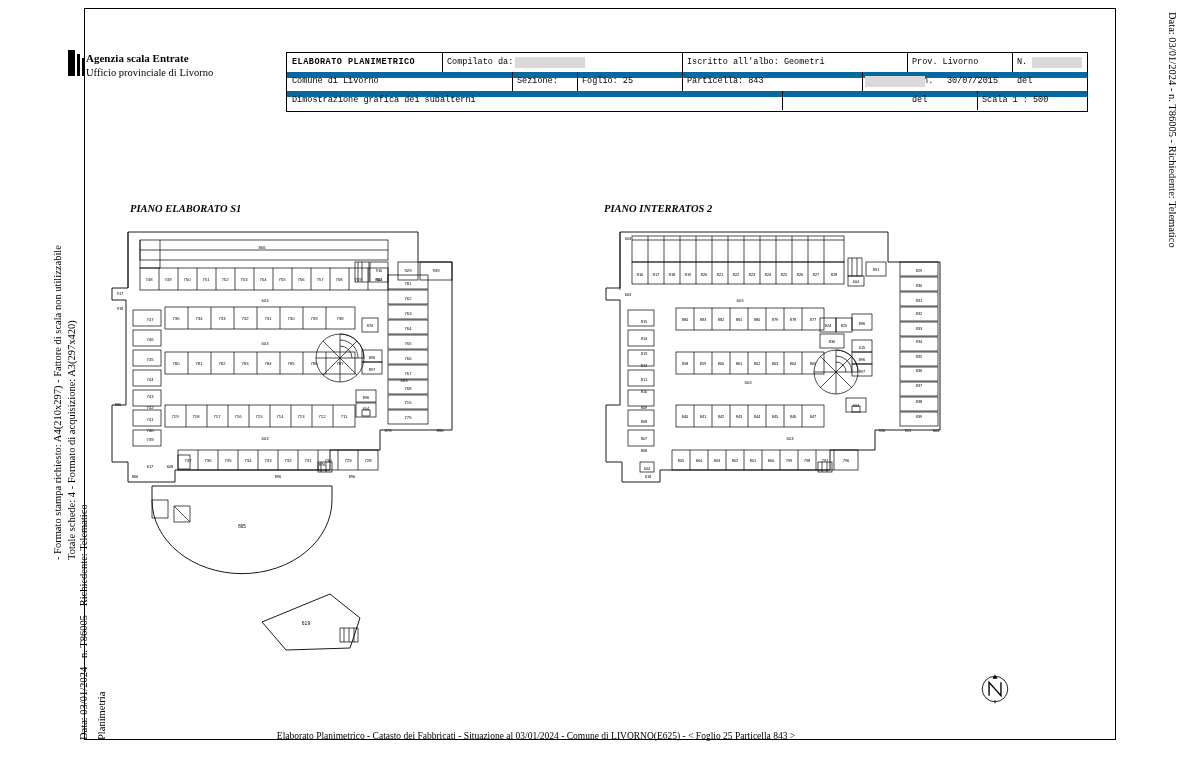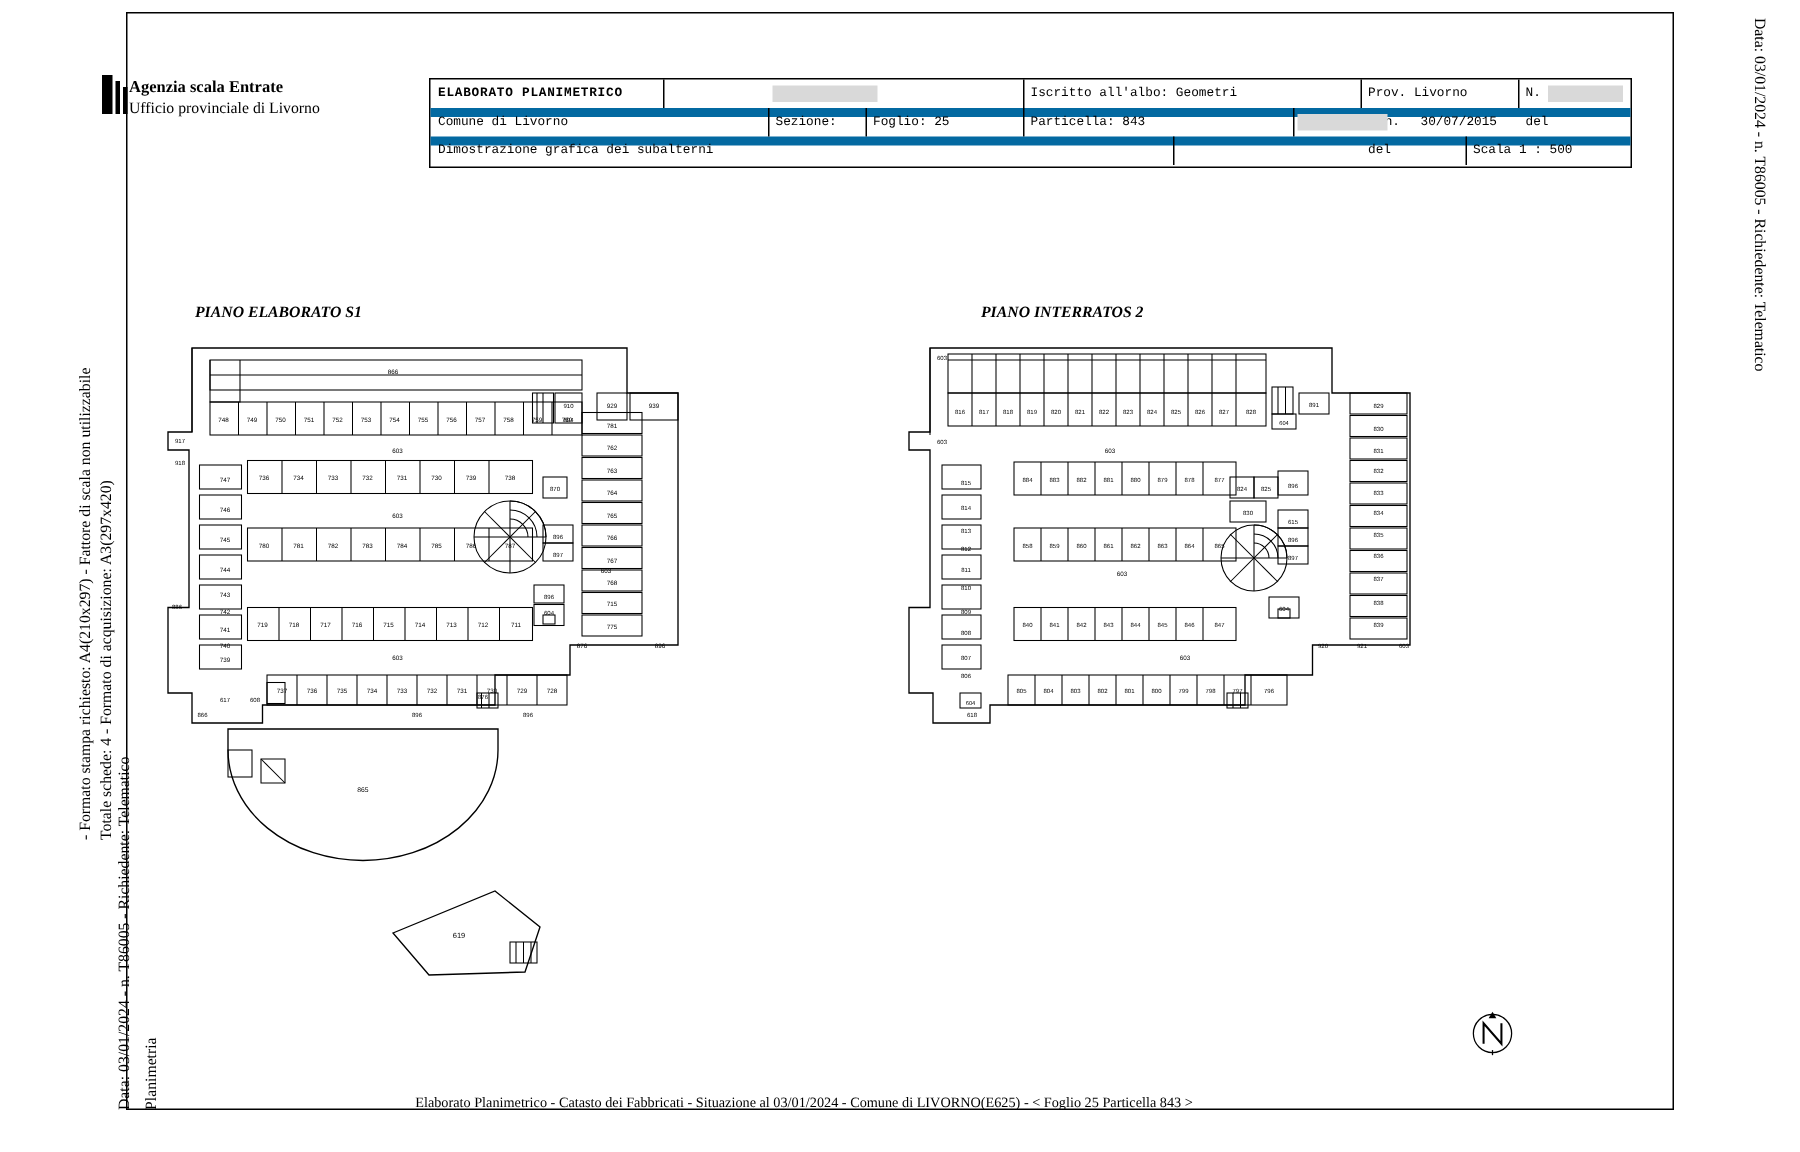--- a/index.html
+++ b/index.html
@@ -80,20 +80,21 @@
   </div>
 
   <div class="htable">
 
     <div class="hrow r1">
       <div class="vline" style="left:155px;"></div>
       <div class="vline" style="left:395px;"></div>
       <div class="vline" style="left:620px;"></div>
       <div class="vline" style="left:725px;"></div>
       <div class="cell bold-t" style="left:0;width:155px;">ELABORATO PLANIMETRICO</div>
+      <div class="cell" style="left:155px;width:240px;">Compilato da:</div>
       <div class="shade" style="left:228px;top:4px;width:70px;"></div>
       <div class="cell" style="left:395px;width:225px;">Iscritto all'albo: Geometri</div>
       <div class="cell" style="left:620px;width:105px;">Prov. Livorno</div>
       <div class="cell" style="left:725px;width:75px;">N.</div>
       <div class="shade" style="left:745px;top:4px;width:50px;"></div>
     </div>
 
     <div class="hrow r2">
       <div class="vline" style="left:225px;"></div>
       <div class="vline" style="left:290px;"></div>
@@ -112,21 +113,21 @@
     <div class="hrow r3">
       <div class="vline" style="left:495px;"></div>
       <div class="vline" style="left:690px;"></div>
       <div class="cell" style="left:0;width:495px;">Dimostrazione grafica dei subalterni</div>
       <div class="cell" style="left:620px;width:70px;">del</div>
       <div class="cell" style="left:690px;width:110px;">Scala 1 : 500</div>
     </div>
   </div>
 
   <div class="title-plan" style="left:130px;top:203px;">PIANO ELABORATO S1</div>
-  <div class="title-plan" style="left:654px;top:203px;">PIANO INTERRATOS 2</div>
+  <div class="title-plan" style="left:604px;top:203px;">PIANO INTERRATOS 2</div>
 
   <svg class="drawing" viewBox="0 0 1200 768">
     <g fill="none" stroke="#000" stroke-width="0.7" font-family="Liberation Sans, sans-serif" font-size="4.5">
 
       <g>
 
         <path d="M128,232 L418,232 L418,262 L452,262 L452,430 L380,430 L380,450 L330,450 L330,470 L175,470 L175,482 L128,482 L128,462 L112,462 L112,405 L126,405 L126,300 L112,300 L112,288 L128,288 Z" stroke-width="0.9"></path>
         <path d="M128,232 L128,288"></path>
         <path d="M140,240 L140,268 L160,268 L160,240"></path>
 

